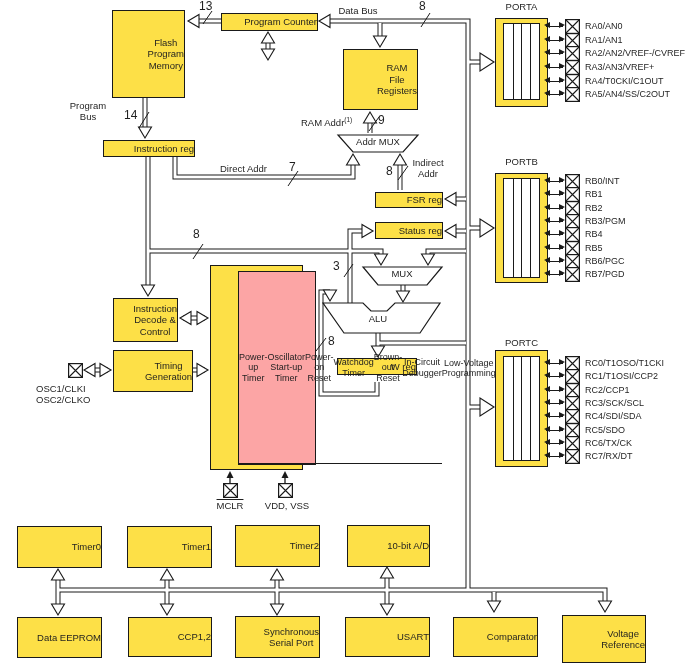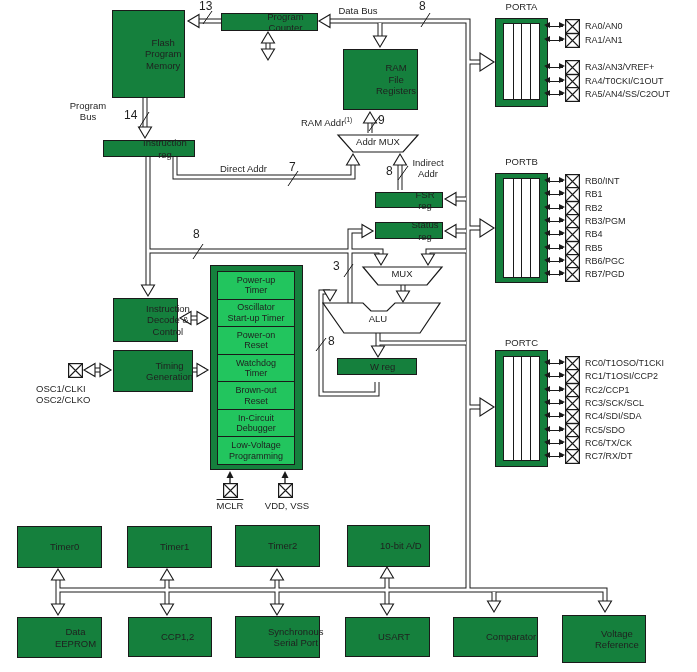--- a/index.html
+++ b/index.html
@@ -6,28 +6,28 @@
   body{font-family:"Liberation Sans","DejaVu Sans",sans-serif;background:#ffffff;color:#1f1f1f;}
   #stage{position:relative;width:697px;height:672px;background:#fff;overflow:hidden;}
   #wires{position:absolute;left:0;top:0;}
   .pipe{fill:none;stroke:#1a1a1a;stroke-width:5;}
   .pipe-inner{fill:none;stroke:#ffffff;stroke-width:3;}
   .wire{fill:none;stroke:#1a1a1a;stroke-width:1.3;}
   .ah{fill:#ffffff;stroke:#1a1a1a;stroke-width:1.1;}
   .ahs{fill:#1a1a1a;stroke:none;}
   .tick{stroke:#1a1a1a;stroke-width:1;}
   .shape{fill:#ffffff;stroke:#1a1a1a;stroke-width:1.2;}
-  .bx{position:absolute;box-sizing:border-box;border:1.2px solid #1a1a1a;background:#15803d;
-      display:flex;align-items:center;justify-content:flex-start;text-align:center;
-      white-space:pre-line;font-size:9.5px;line-height:11.5px;padding-left:32px;}
+  .bx{position:absolute;box-sizing:border-box;border:1.2px solid #1a1a1a;background:#fde047;
+      display:flex;align-items:center;justify-content:flex-end;text-align:center;
+      white-space:pre-line;font-size:9.5px;line-height:11.5px;}
   .lbl{position:absolute;font-size:9.5px;line-height:10.5px;white-space:pre-line;}
   .ctr{text-align:center;}
   .num{font-size:12px;}
-  .feat-inner{position:absolute;box-sizing:border-box;border:1.2px solid #1a1a1a;background:#22c55e;
-      display:flex;flex-direction:column;}
+  .feat-inner{position:absolute;box-sizing:border-box;border:1.2px solid #1a1a1a;background:#fca5a5;
+      display:flex;margin-left:21px;}
   .feat-cell{flex:1;display:flex;align-items:center;justify-content:center;text-align:center;
       white-space:pre-line;font-size:9px;line-height:10.5px;border-bottom:1.2px solid #1a1a1a;}
   .feat-cell:last-child{border-bottom:none;}
   .port-inner{position:absolute;box-sizing:border-box;border:1.2px solid #1a1a1a;background:#fff;
       background-image:linear-gradient(#1a1a1a,#1a1a1a),linear-gradient(#1a1a1a,#1a1a1a),linear-gradient(#1a1a1a,#1a1a1a);
       background-size:1px 100%;background-position:25% 0,50% 0,75% 0;background-repeat:no-repeat;}
   .pin-row{position:absolute;display:flex;align-items:center;height:14px;}
   .pin-arrow{position:relative;width:17px;height:0;border-top:1.4px solid #1a1a1a;margin-right:2px;}
   .pin-arrow::before{content:'';position:absolute;left:-2px;top:-4.4px;border-top:3.4px solid transparent;
       border-bottom:3.4px solid transparent;border-right:6px solid #1a1a1a;}
@@ -240,20 +240,30 @@
   <div class="pin-row" style="left:546px;top:33px">
       <div class="pin-arrow"></div>
       <div class="xbox">
         <svg width="15" height="15" viewBox="0 0 15 15">
           <rect x="0.6" y="0.6" width="13.8" height="13.8" fill="#fff" stroke="#1a1a1a" stroke-width="1.2"></rect>
           <path d="M1,1 L14,14 M14,1 L1,14" stroke="#1a1a1a" stroke-width="1.1" fill="none"></path>
         </svg>
       </div>
       <div class="pin-label">RA1/AN1</div>
     </div>
+  <div class="pin-row" style="left:546px;top:46px">
+      <div class="pin-arrow"></div>
+      <div class="xbox">
+        <svg width="15" height="15" viewBox="0 0 15 15">
+          <rect x="0.6" y="0.6" width="13.8" height="13.8" fill="#fff" stroke="#1a1a1a" stroke-width="1.2"></rect>
+          <path d="M1,1 L14,14 M14,1 L1,14" stroke="#1a1a1a" stroke-width="1.1" fill="none"></path>
+        </svg>
+      </div>
+      <div class="pin-label">RA2/AN2/VREF-/CVREF</div>
+    </div>
   <div class="pin-row" style="left:546px;top:60px">
       <div class="pin-arrow"></div>
       <div class="xbox">
         <svg width="15" height="15" viewBox="0 0 15 15">
           <rect x="0.6" y="0.6" width="13.8" height="13.8" fill="#fff" stroke="#1a1a1a" stroke-width="1.2"></rect>
           <path d="M1,1 L14,14 M14,1 L1,14" stroke="#1a1a1a" stroke-width="1.1" fill="none"></path>
         </svg>
       </div>
       <div class="pin-label">RA3/AN3/VREF+</div>
     </div>

